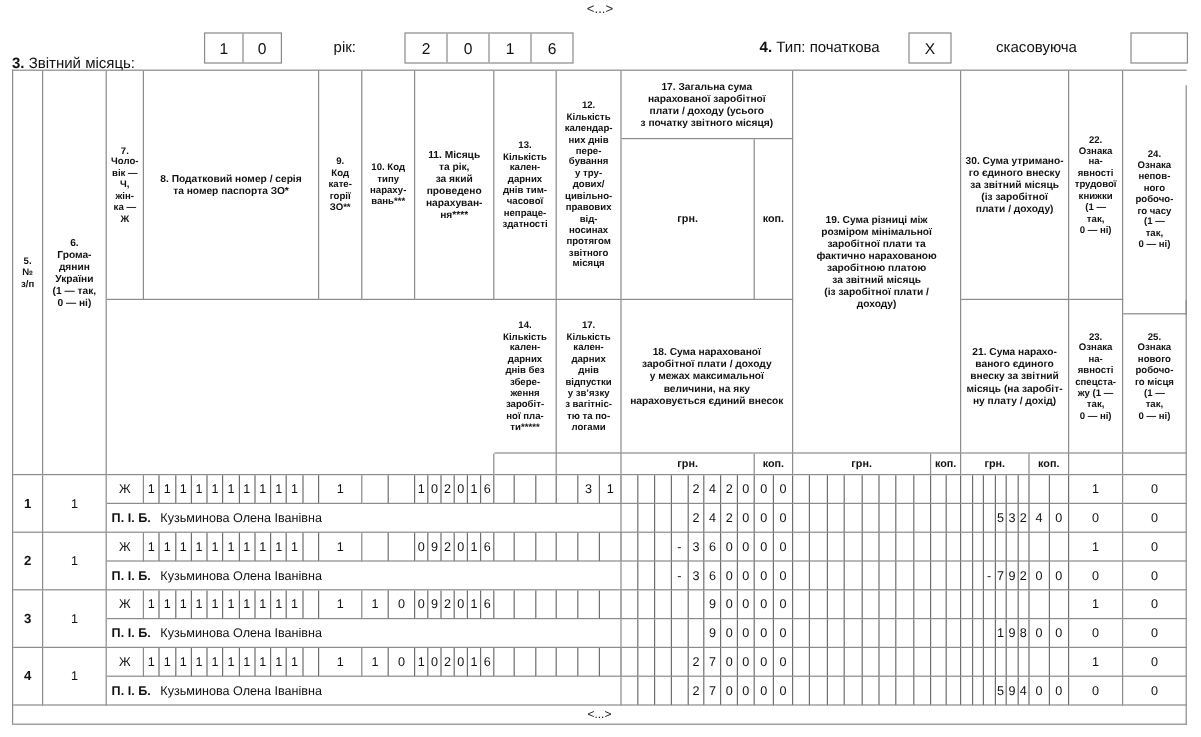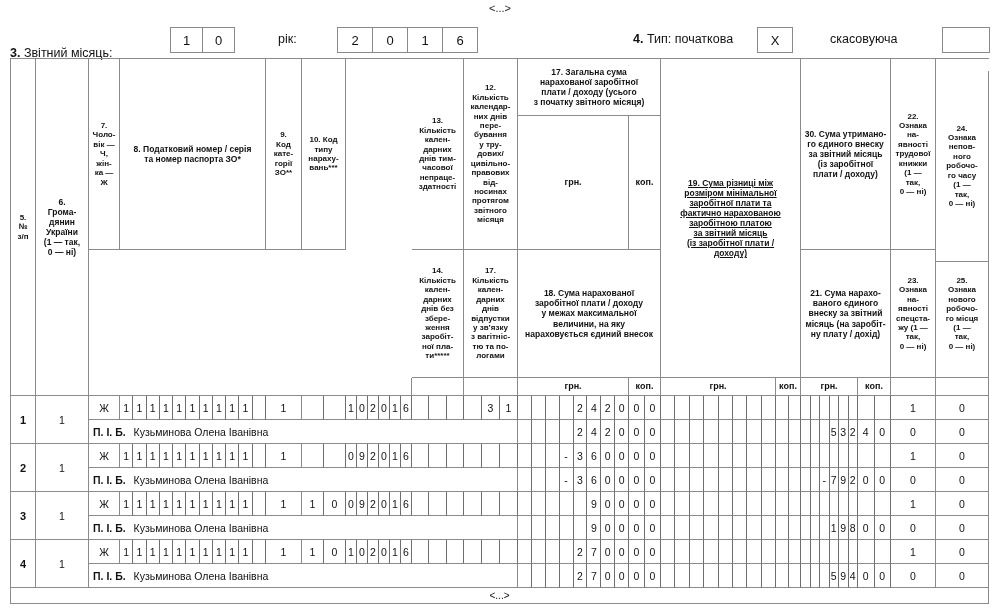--- a/index.html
+++ b/index.html
@@ -89,20 +89,26 @@
 та номер паспорта ЗО*</div>
     <div class="hc" style="left:255px;top:0;width:36px;height:191px;">9.
 Код
 кате-
 горії
 ЗО**</div>
     <div class="hc" style="left:291px;top:0;width:44px;height:191px;">10. Код
 типу
 нараху-
 вань***</div>
+    <div class="hc wide" style="left:335px;top:0;width:66px;height:191px;">11. Місяць
+та рік,
+за який
+проведено
+нарахуван-
+ня****</div>
     <div class="hc" style="left:401px;top:0;width:52px;height:191px;">13.
 Кількість
 кален-
 дарних
 днів тим-
 часової
 непраце-
 здатності</div>
     <div class="hc" style="left:453px;top:0;width:54px;height:191px;">12.
 Кількість
@@ -118,21 +124,21 @@
 носинах
 протягом
 звітного
 місяця</div>
     <div class="hc wide" style="left:507px;top:0;width:143px;height:57px;text-align:center;">17. Загальна сума
 нарахованої заробітної
 плати / доходу (усього
 з початку звітного місяця)</div>
     <div class="hc money" style="left:507px;top:57px;width:111px;height:134px;">грн.</div>
     <div class="hc money" style="left:618px;top:57px;width:32px;height:134px;">коп.</div>
-    <div class="hc wide" style="left:650px;top:0;width:140px;height:319px;text-decoration:underline;">19. Сума різниці між
+    <div class="hc wide" style="left:650px;top:0;width:140px;height:319px;">19. Сума різниці між
 розміром мінімальної
 заробітної плати та
 фактично нарахованою
 заробітною платою
 за звітний місяць
 (із заробітної плати /
 доходу)</div>
     <div class="hc wide" style="left:790px;top:0;width:90px;height:191px;">30. Сума утримано-
 го єдиного внеску
 за звітний місяць

